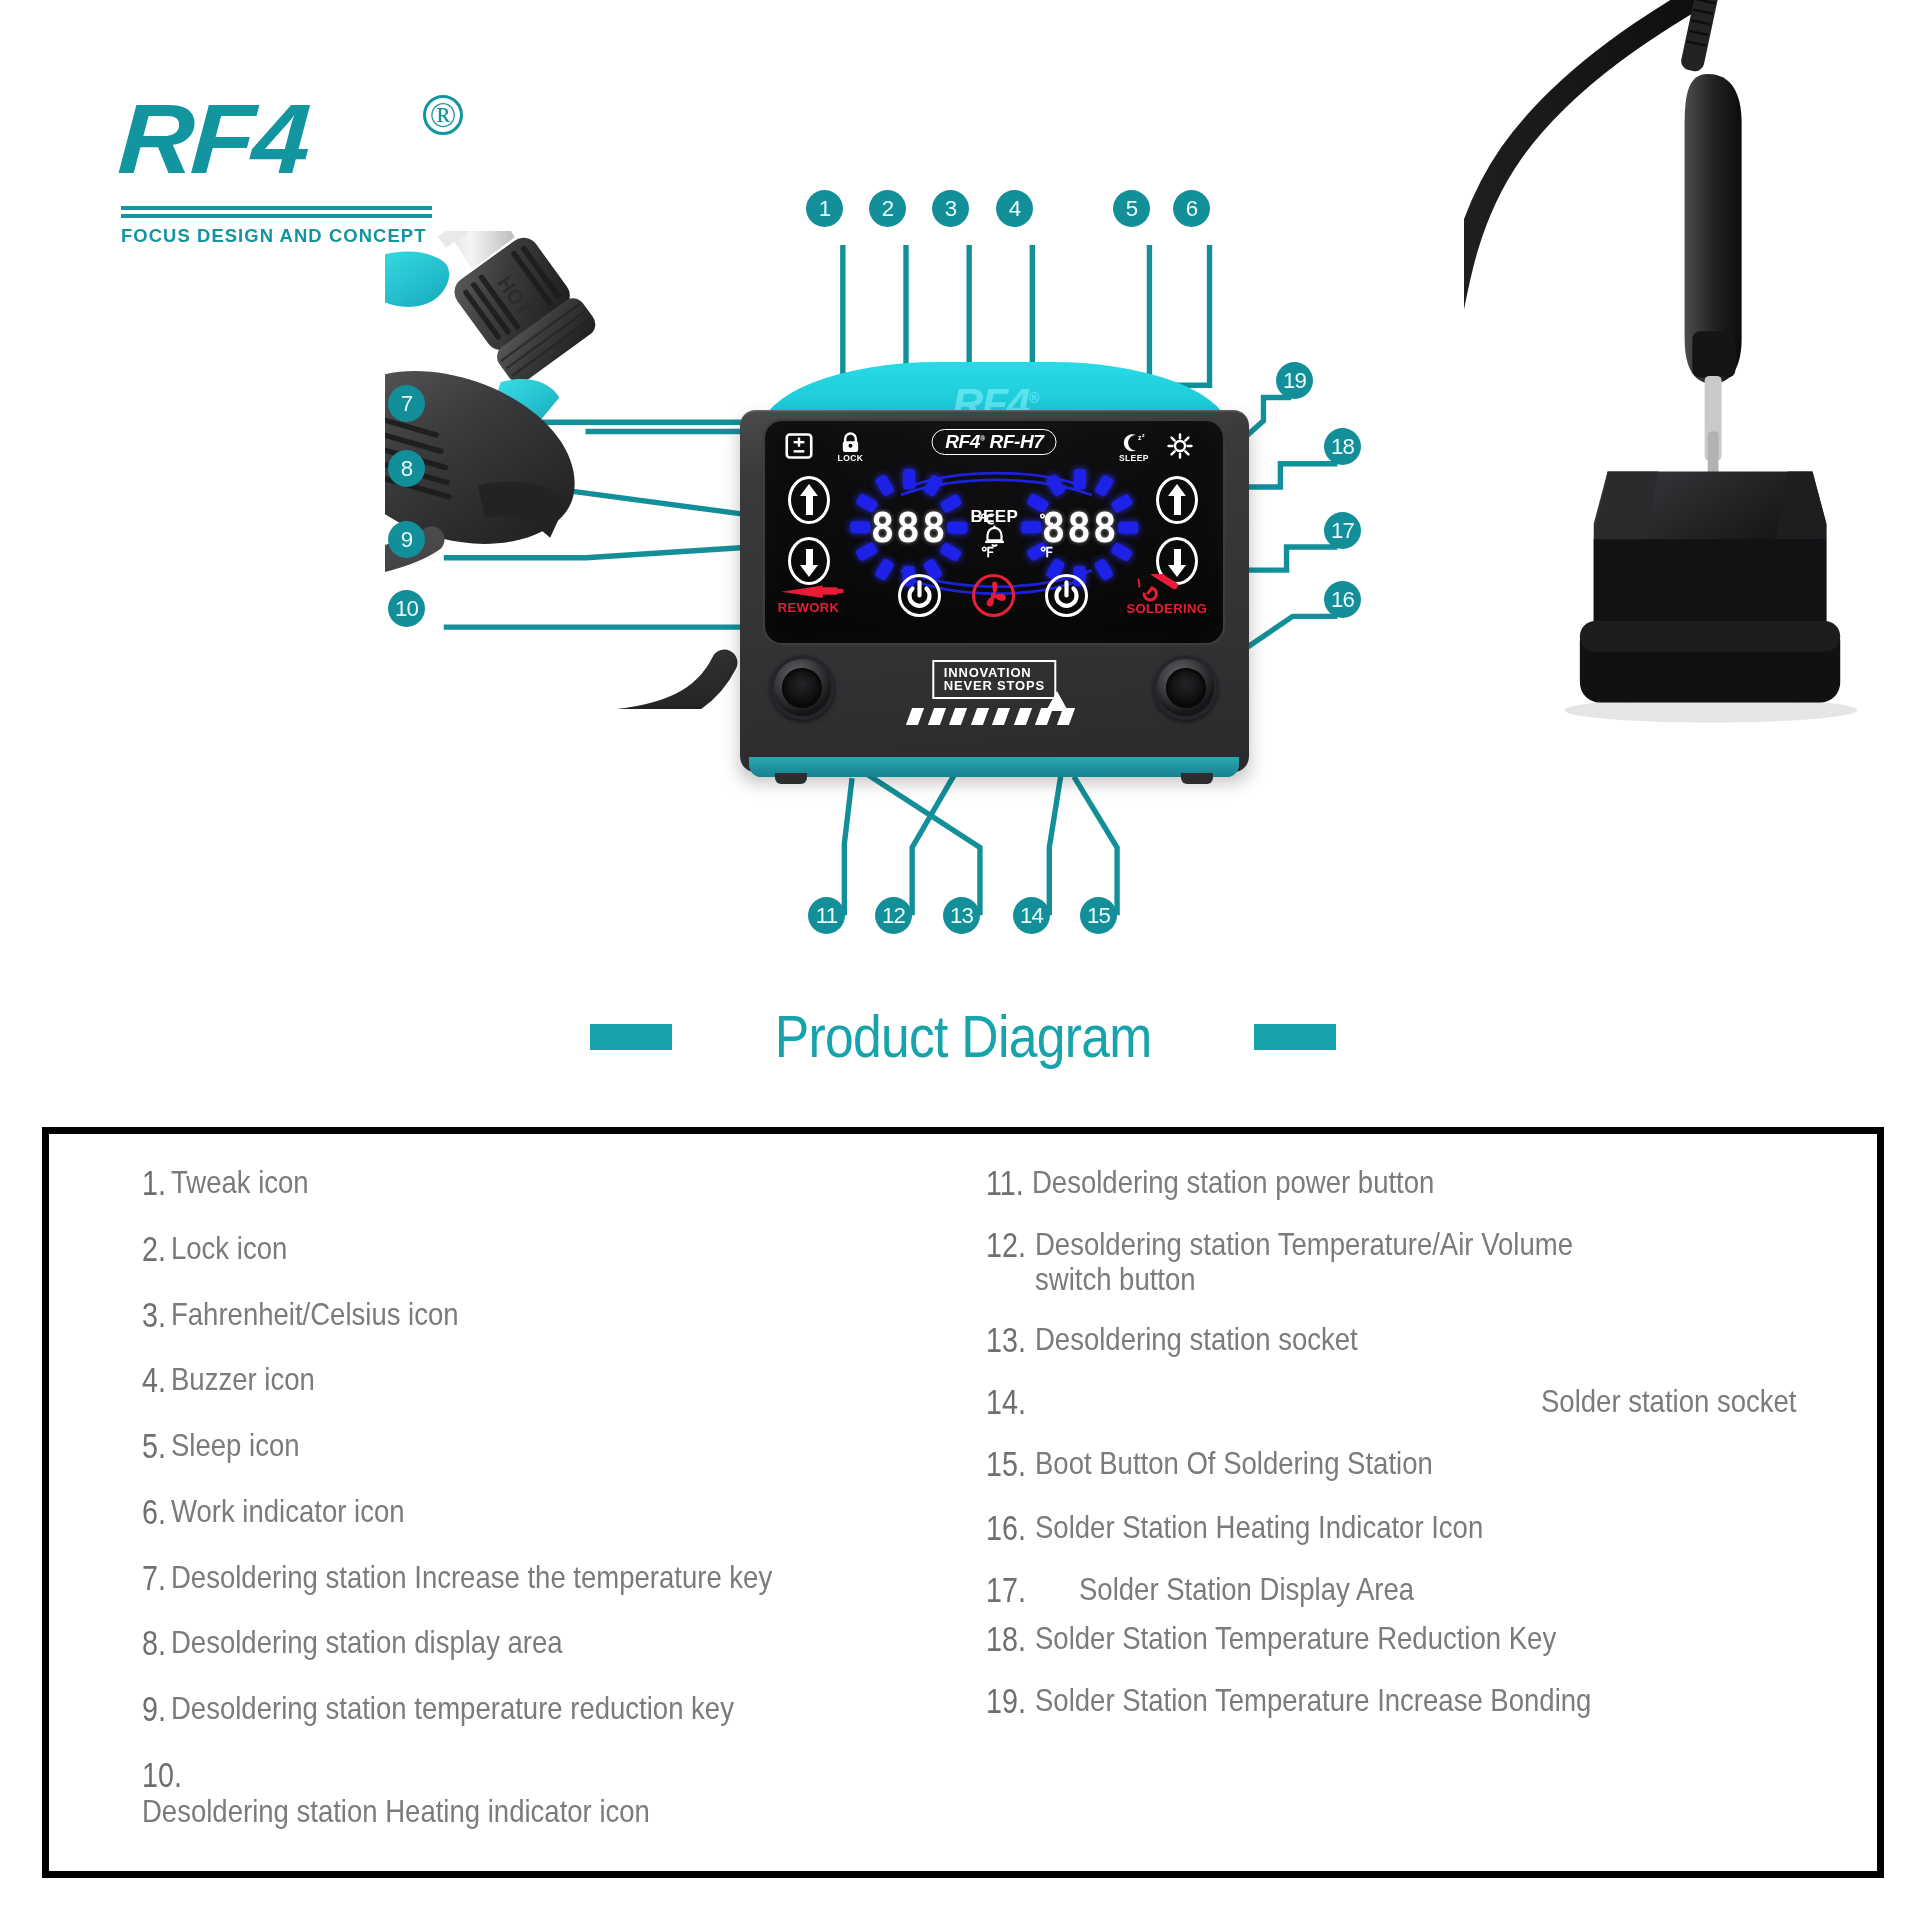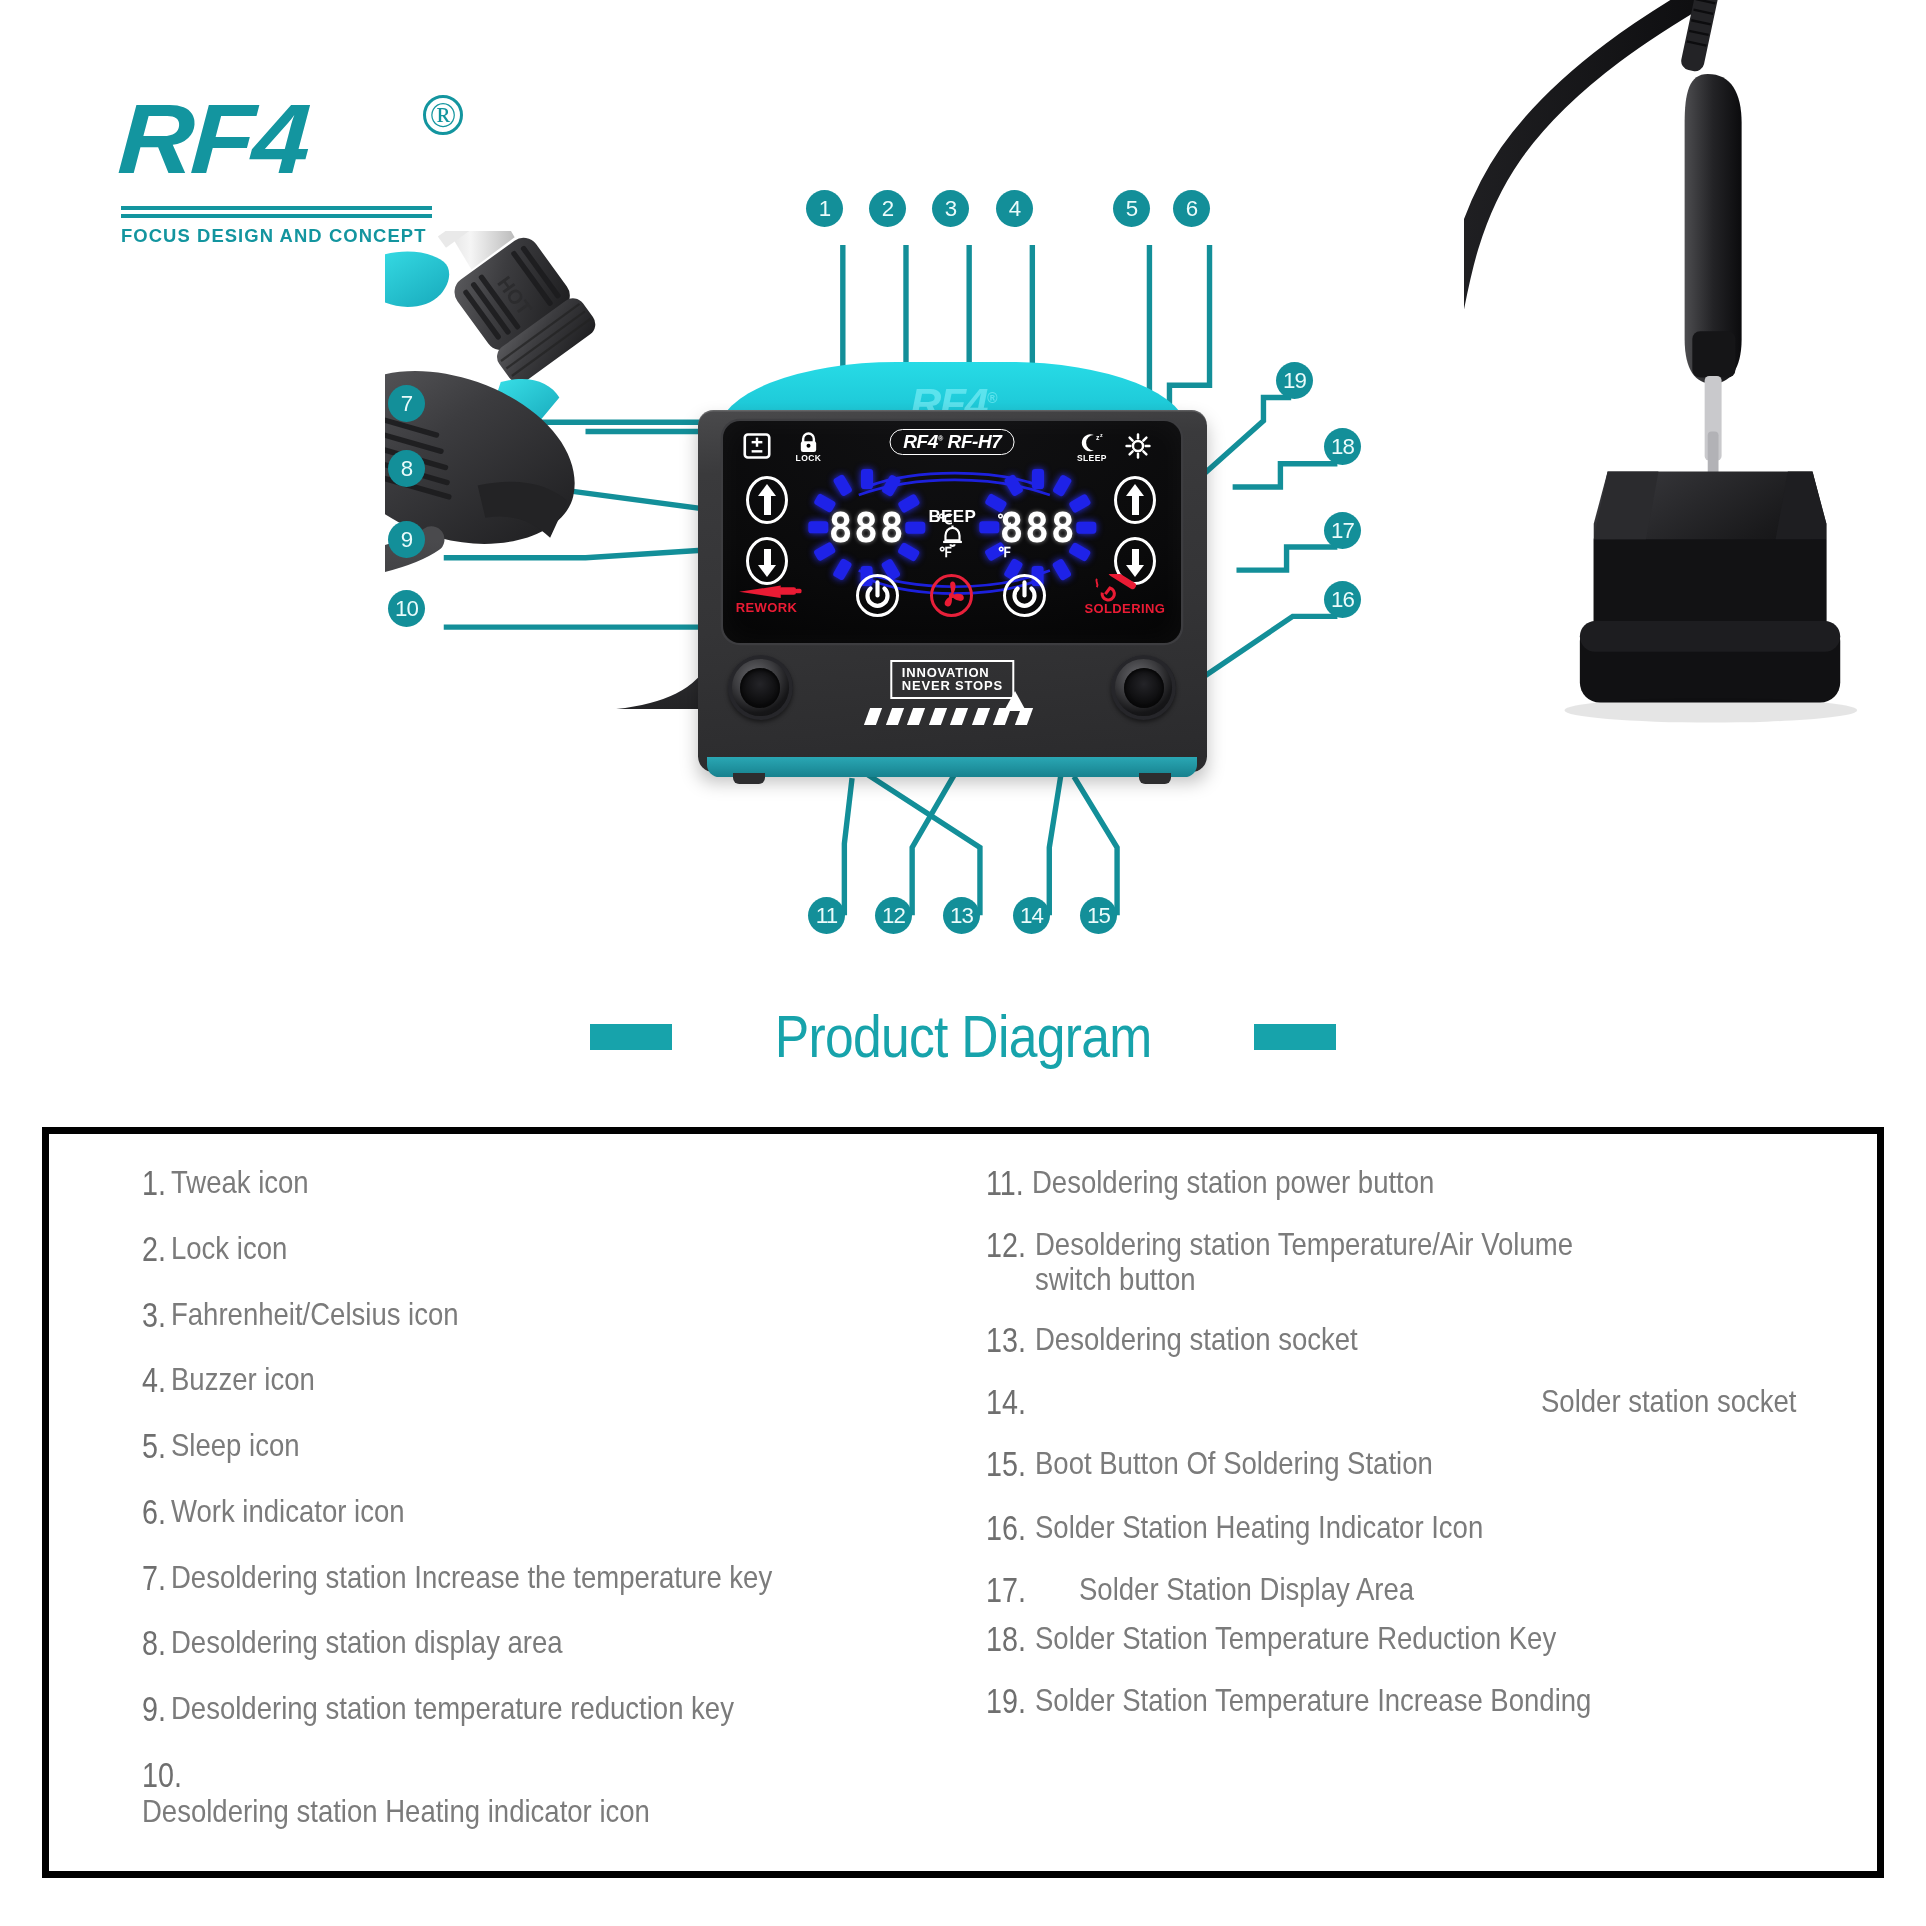--- a/index.html
+++ b/index.html
@@ -50,21 +50,21 @@
   
   .callout {
     position:absolute; width:37px; height:37px; border-radius:50%;
     background:#138f99; color:#eafbfb;
     font-size:22.3px; font-weight:400; line-height:37px; text-align:center;
     font-family:"Liberation Sans", sans-serif;
     letter-spacing:-0.8px;
   }
 
   
-  #unit { position:absolute; left:698px; top:362px; width:596px; height:470px; }
+  #unit { position:absolute; left:740px; top:362px; width:596px; height:470px; }
   #unit-top {
     position:absolute; left:20px; top:0px; width:470px; height:77px;
     background: linear-gradient(180deg,#27dbe6 0%, #1ec9d8 60%, #19b9c9 100%);
     border-radius: 231px 231px 10.8px 10.8px / 92px 92px 7.7px 7.7px;
     overflow:hidden;
   }
   #unit-top-logo {
     position:absolute; left:50%; top:17px; transform:translateX(-50%);
     color:#8ff4fb; font-weight:900; font-style:italic; font-size:43px;
     opacity:.55; letter-spacing:-1.5px; white-space:nowrap;

